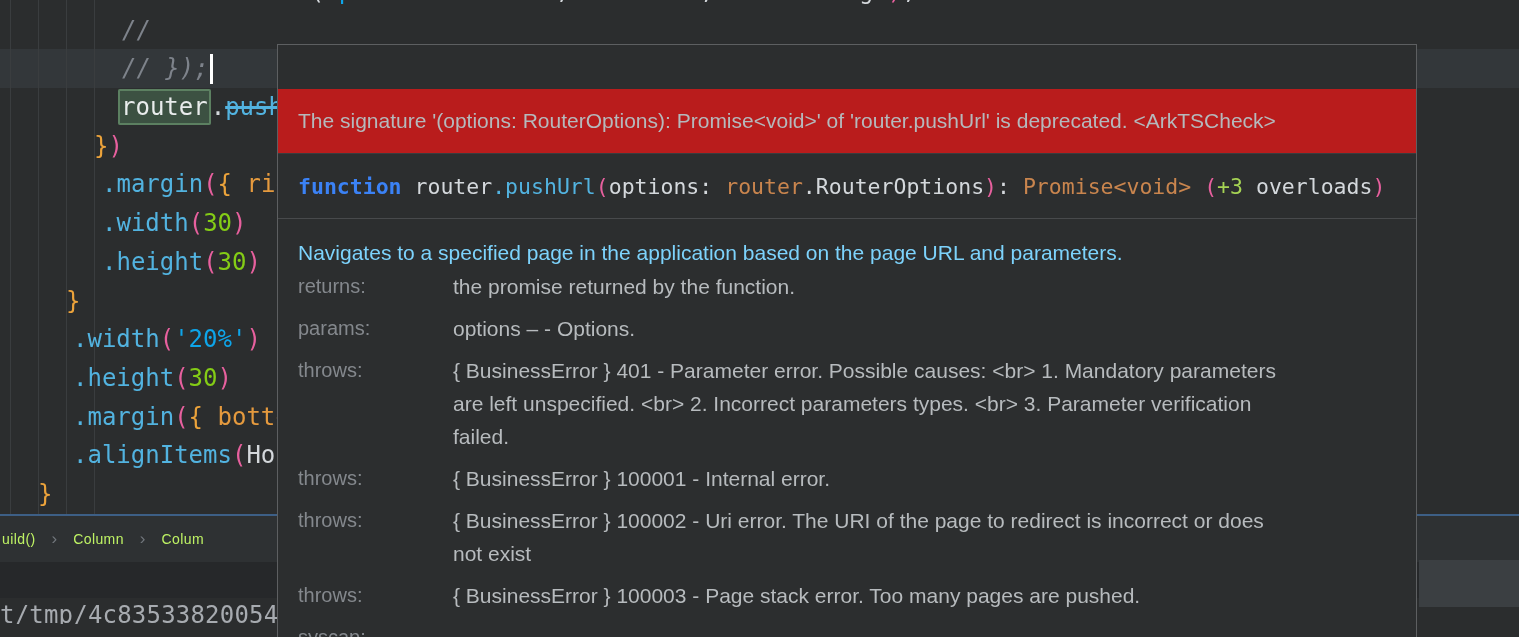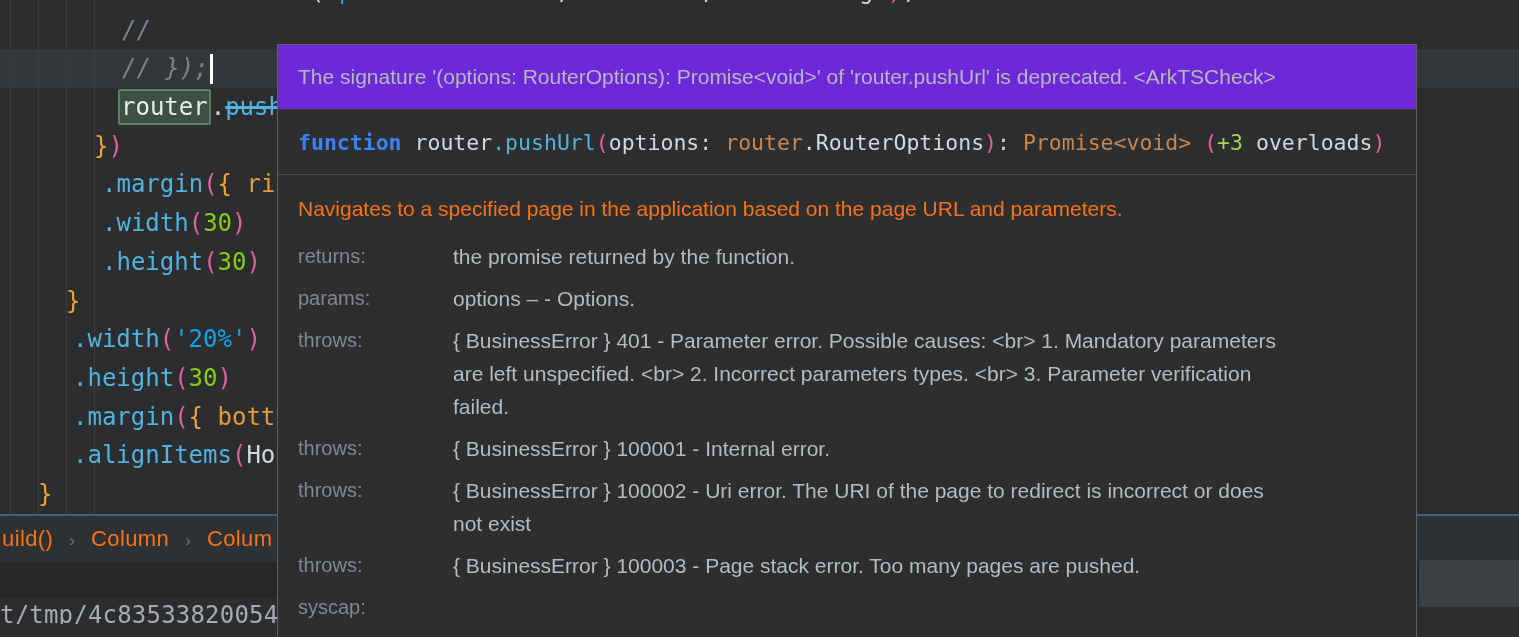--- a/index.html
+++ b/index.html
@@ -25,45 +25,45 @@
   .t-str{color:#0ea5e9}
   .t-arg{color:#e59a3e}
   .t-sel{color:#e9ecec;background:#3c5142;box-shadow:inset 0 0 0 2px #5c8061;
          padding:4px 3px;border-radius:2px;}
   .caret{display:inline-block;width:3px;height:30px;background:#ffffff;
          vertical-align:middle;margin-left:1px;}
   
   .blue-sep{position:absolute;left:0;top:514px;width:1519px;height:2.5px;background:#3d5f86;}
   .crumb-bar{position:absolute;left:0;top:516px;width:1519px;height:46px;background:#2e3133;
     display:flex;align-items:center;padding-left:2px;box-sizing:border-box;}
-  .crumb{color:#f97316;font-size:22px;letter-spacing:.4px;white-space:pre;}
+  .crumb{color:#bef264;font-size:14px;letter-spacing:.4px;white-space:pre;}
   .crumb-sep{color:#71767c;font-size:17px;margin:0 16px;}
   .band-left{position:absolute;left:0;top:562px;width:1519px;height:36px;background:#26282a;}
   .term-strip{position:absolute;left:0;top:598px;width:1519px;height:39px;background:#2b2d2e;}
   .term-clip{height:24px;overflow:hidden;margin-top:2px;}
   .term-text{font-family:"DejaVu Sans Mono", monospace;font-size:24px;line-height:31px;
     color:#a7abb0;white-space:pre;letter-spacing:.2px;}
   .band-right{position:absolute;left:1419px;top:560px;width:100px;height:47px;background:#3b3f42;}
   
   .popup{position:absolute;left:277px;top:44px;width:1140px;height:600px;
     background:#2c2e2f;border:1px solid #5d5f61;box-sizing:border-box;z-index:10;}
-  .popup-header{height:64px;background:#6d28d9;display:flex;align-items:center;
-    padding:0 20px;border-bottom:1px solid #3a3c3e;}
+  .popup-header{height:64px;background:#b91c1c;display:flex;align-items:center;
+    padding:0 20px;border-bottom:1px solid #3a3c3e;margin-top:44px;}
   .popup-header-text{color:#b5b9bc;font-size:21px;white-space:nowrap;}
   .popup-sig{height:64px;display:flex;align-items:center;padding:0 20px;
     border-bottom:1px solid #484a4c;white-space:pre;
     font-family:"DejaVu Sans Mono", monospace;font-size:21.5px;}
   .popup-sig .t-kw{color:#3b82f6;font-weight:bold}
   .popup-sig .t-plain{color:#d4d8dc}
   .popup-sig .t-meth{color:#52b3e0}
   .popup-sig .t-par{color:#e7609e}
   .popup-sig .t-ns{color:#c9854e}
   .popup-sig .t-grn{color:#a6d454}
   .popup-body{padding:13px 22px 0 20px;}
-  .desc{color:#f97316;font-size:21px;line-height:30px;margin:6px 0 16px 0;}
+  .desc{color:#7dd3fc;font-size:21px;line-height:30px;margin:6px 0 2px 0;}
   .doc-row{display:flex;margin-bottom:9px;}
   .doc-label{width:155px;flex:none;color:#84888d;font-size:20px;line-height:33px;}
   .doc-value{color:#b7bbbe;font-size:21px;line-height:33px;white-space:pre-line;}
 </style>
 </head>
 <body>
 
 <div class="canvas">
 
   <div class="editor">

